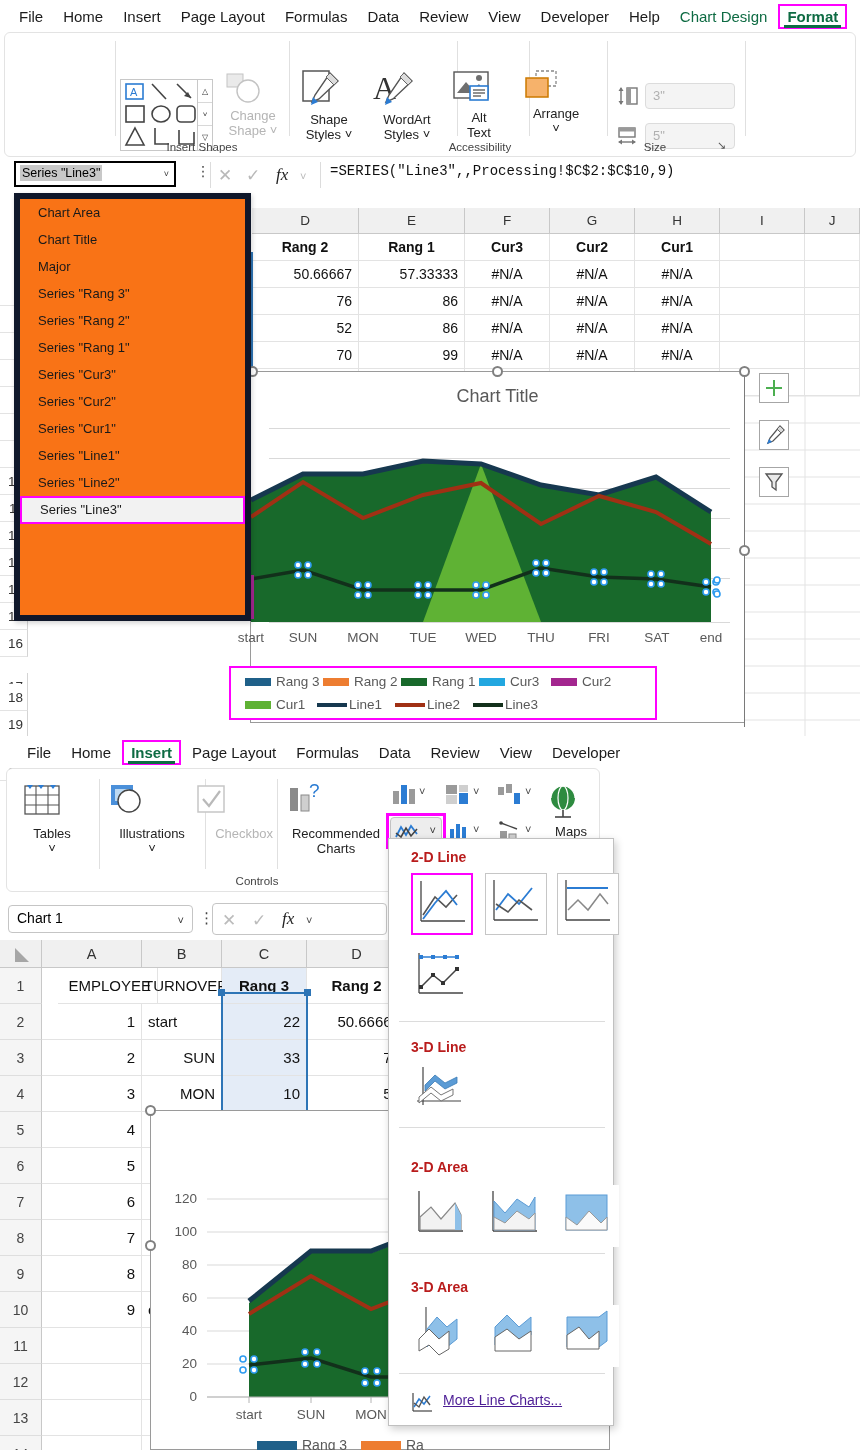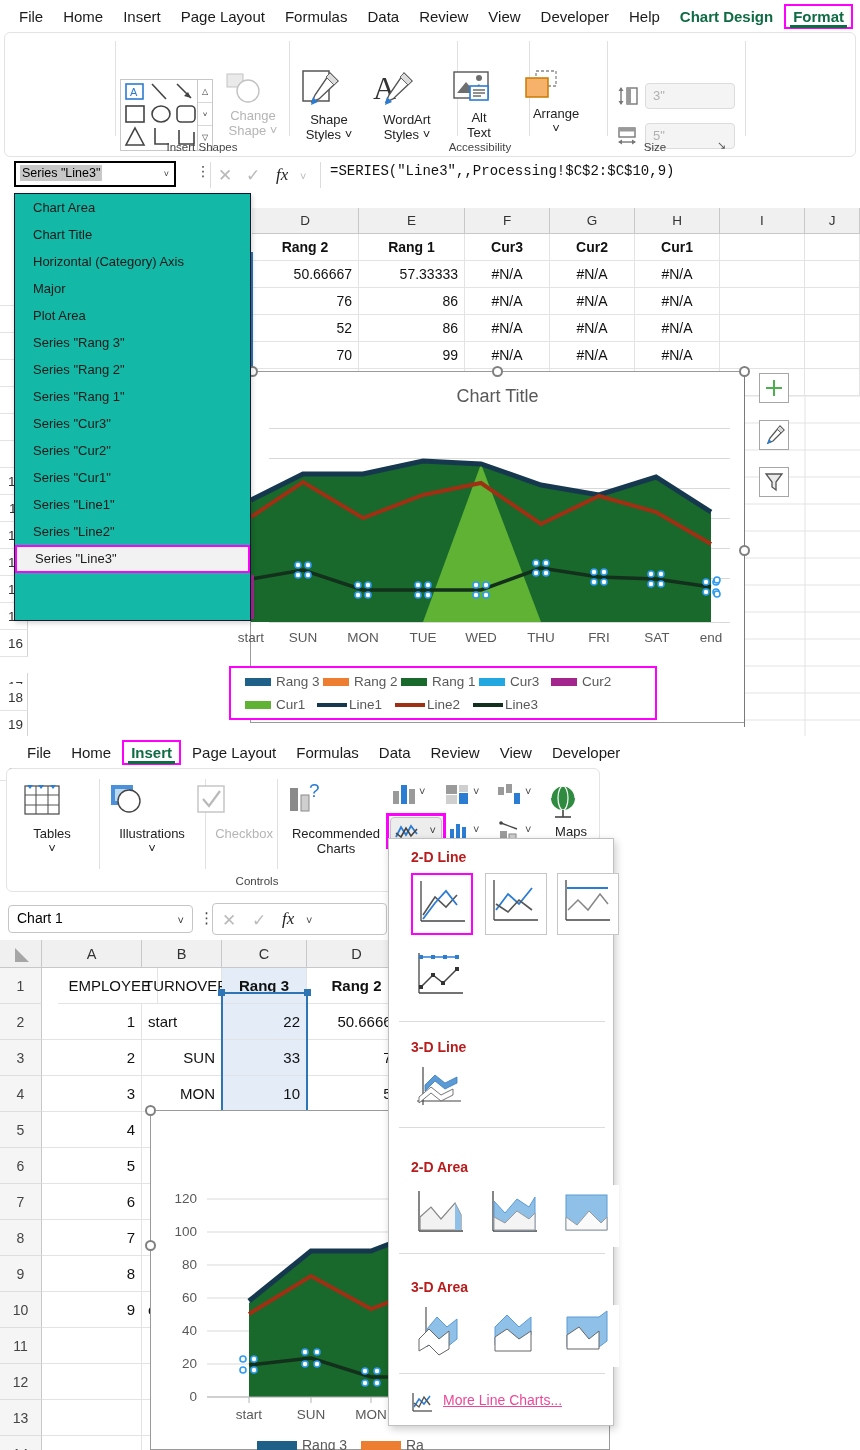--- a/index.html
+++ b/index.html
@@ -14,21 +14,21 @@
   }
   .abs { position: absolute; }
 
   
   .tabbar {
     position:absolute; left:0; top:0; width:860px; height:32px;
     background:#fff; display:flex; align-items:center; padding-left:10px;
     font-size:15px; color:#333;
   }
   .tab { padding:3px 9px; margin-right:2px; color:#1b1b1b; white-space:nowrap; }
-  .tab.ctx { color:#0e6b43; font-weight:700; }
+  .tab.ctx { color:#0e6b43; font-weight:400; }
   .tab.active-fmt {
     color:#0e6b43; font-weight:700; border:2px solid #ff00ff; padding:2px 7px;
     position:relative;
   }
   .tab.active-fmt::after{
     content:""; position:absolute; left:4px; right:4px; bottom:-1px; height:3px; background:#0e6b43;
   }
   .tab.active-ins {
     color:#0e6b43; font-weight:700; border:2px solid #ff00ff; padding:2px 7px;
     position:relative;
@@ -86,21 +86,21 @@
   .fbar-icons { position:absolute; top:165px; font-size:17px; color:#b9b9b9; }
   .formula1 {
     position:absolute; left:330px; top:163px; font-size:14px;
     font-family:"Liberation Mono", monospace; color:#111;
   }
   .vsepf{position:absolute; width:1px; background:#dcdcdc;}
 
   
   .dropdown {
     position:absolute; left:14px; top:193px; width:237px; height:428px;
-    background:#14b8a6; border:1px solid #0f172a; z-index:40;
+    background:#f97316; border:6px solid #0f172a; z-index:40;
     box-shadow:1px 2px 5px rgba(0,0,0,0.18);
   }
   .dd-item { height:27px; line-height:27px; padding-left:18px; font-size:13px; color:#1a1a1a; }
   .dd-item.sel { background:#f2f2f2; border:2px solid #ff00ff; height:28px; line-height:24px; }
 
   
   .sheet1 { position:absolute; left:0px; top:208px; width:860px; height:530px; }
   .colhdr { position:absolute; height:26px; background:#f0f0f0; border-right:1px solid #c8c8c8;
             border-bottom:1px solid #c8c8c8; text-align:center; line-height:26px; font-size:13.5px; color:#333;}
   .rowhdr { position:absolute; left:0; width:28px; height:27px; background:#fff;
@@ -851,21 +851,21 @@
 
   <div class="tp-sep" style="top:534px;"></div>
   <div class="abs" style="left:20px; top:552px;">
     <svg width="26" height="24" viewBox="0 0 26 24">
       <line x1="4" y1="2" x2="4" y2="20" stroke="#444" stroke-width="1.2"></line>
       <line x1="4" y1="20" x2="23" y2="20" stroke="#444" stroke-width="1.2"></line>
       <polyline points="5,16 10,8 15,13 21,5" fill="none" stroke="#2b7cd3" stroke-width="1.5"></polyline>
       <polyline points="5,12 10,16 15,6 21,14" fill="none" stroke="#555" stroke-width="1.4"></polyline>
     </svg>
   </div>
-  <div class="abs" style="left:54px; top:553px; font-size:14px; color:#ec4899; text-decoration:underline;">More Line Charts...</div>
+  <div class="abs" style="left:54px; top:553px; font-size:14px; color:#4c1d95; text-decoration:underline;">More Line Charts...</div>
 </div>
 
 <div class="namebox2">
   <span>Chart 1</span>
   <span class="abs" style="right:8px; top:8px; font-size:11px; color:#333;">˅</span>
 </div>
 <span class="abs" style="left:199px; top:909px; font-size:15px; color:#444; z-index:12;">⋮</span>
 <div class="abs" style="left:212px; top:903px; width:175px; height:32px; border:1px solid #c5c5c5; border-radius:4px; background:#fff; z-index:11;"></div>
 <span class="abs" style="left:222px; top:910px; font-size:17px; color:#bcbcbc; z-index:13;">✕</span>
 <span class="abs" style="left:252px; top:910px; font-size:17px; color:#bcbcbc; z-index:13;">✓</span>
@@ -1046,23 +1046,21 @@
     
     
   </div>
 </div>
 <div class="handle" style="left:145px; top:1105px;"></div>
 <div class="handle" style="left:145px; top:1240px;"></div>
 
 <div class="dropdown">
   <div class="dd-item">Chart Area</div>
   <div class="dd-item">Chart Title</div>
-  <div class="dd-item">Horizontal (Category) Axis</div>
   <div class="dd-item">Major</div>
-  <div class="dd-item">Plot Area</div>
   <div class="dd-item">Series "Rang 3"</div>
   <div class="dd-item">Series "Rang 2"</div>
   <div class="dd-item">Series "Rang 1"</div>
   <div class="dd-item">Series "Cur3"</div>
   <div class="dd-item">Series "Cur2"</div>
   <div class="dd-item">Series "Cur1"</div>
   <div class="dd-item">Series "Line1"</div>
   <div class="dd-item">Series "Line2"</div>
   <div class="dd-item sel">Series "Line3"</div>
 </div>

